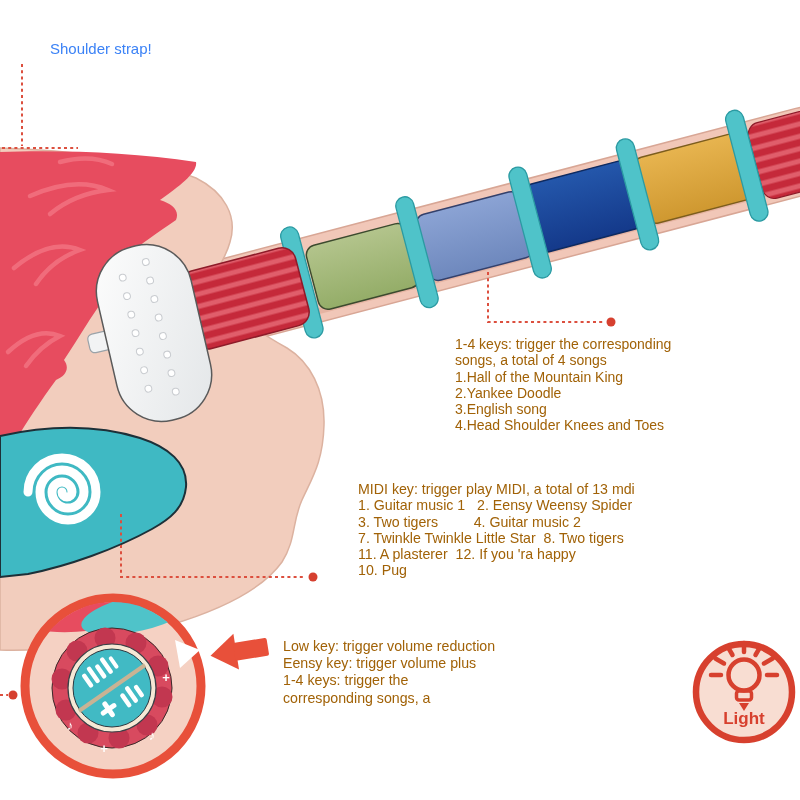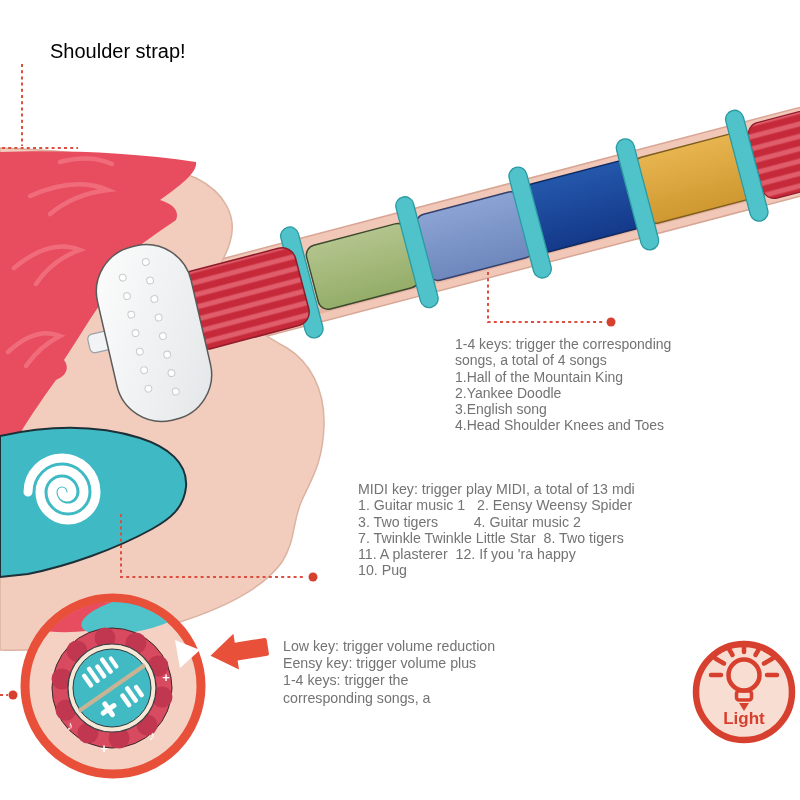--- a/index.html
+++ b/index.html
@@ -1,22 +1,22 @@
 <!DOCTYPE html>
 <html><head>
 <meta charset="utf-8">
 <title>Toy Guitar Feature Diagram</title>
 <style>
   html,body{margin:0;padding:0;background:#ffffff;}
   #canvas{position:relative;width:800px;height:800px;background:#ffffff;overflow:hidden;
           font-family:"Liberation Sans",sans-serif;}
   #art{position:absolute;left:0;top:0;}
-  .note{position:absolute;color:#737373;font-size:14px;}
+  .note{position:absolute;color:#a16207;font-size:14px;}
   .note .ln{white-space:pre;}
-  #shoulder-note{left:50px;top:40px;font-size:20px;color:#000000;}
+  #shoulder-note{left:50px;top:40px;font-size:15px;color:#3b82f6;}
   #keys-note{left:455px;top:336px;line-height:16.3px;}
   #midi-note{left:358px;top:481px;line-height:16.3px;font-size:14.2px;}
   #volume-note{left:283px;top:638px;line-height:17.2px;font-size:14.2px;}
 </style>
 </head>
 <body>
 
 <div id="canvas">
 
 <svg id="art" width="800" height="800" viewBox="0 0 800 800">

